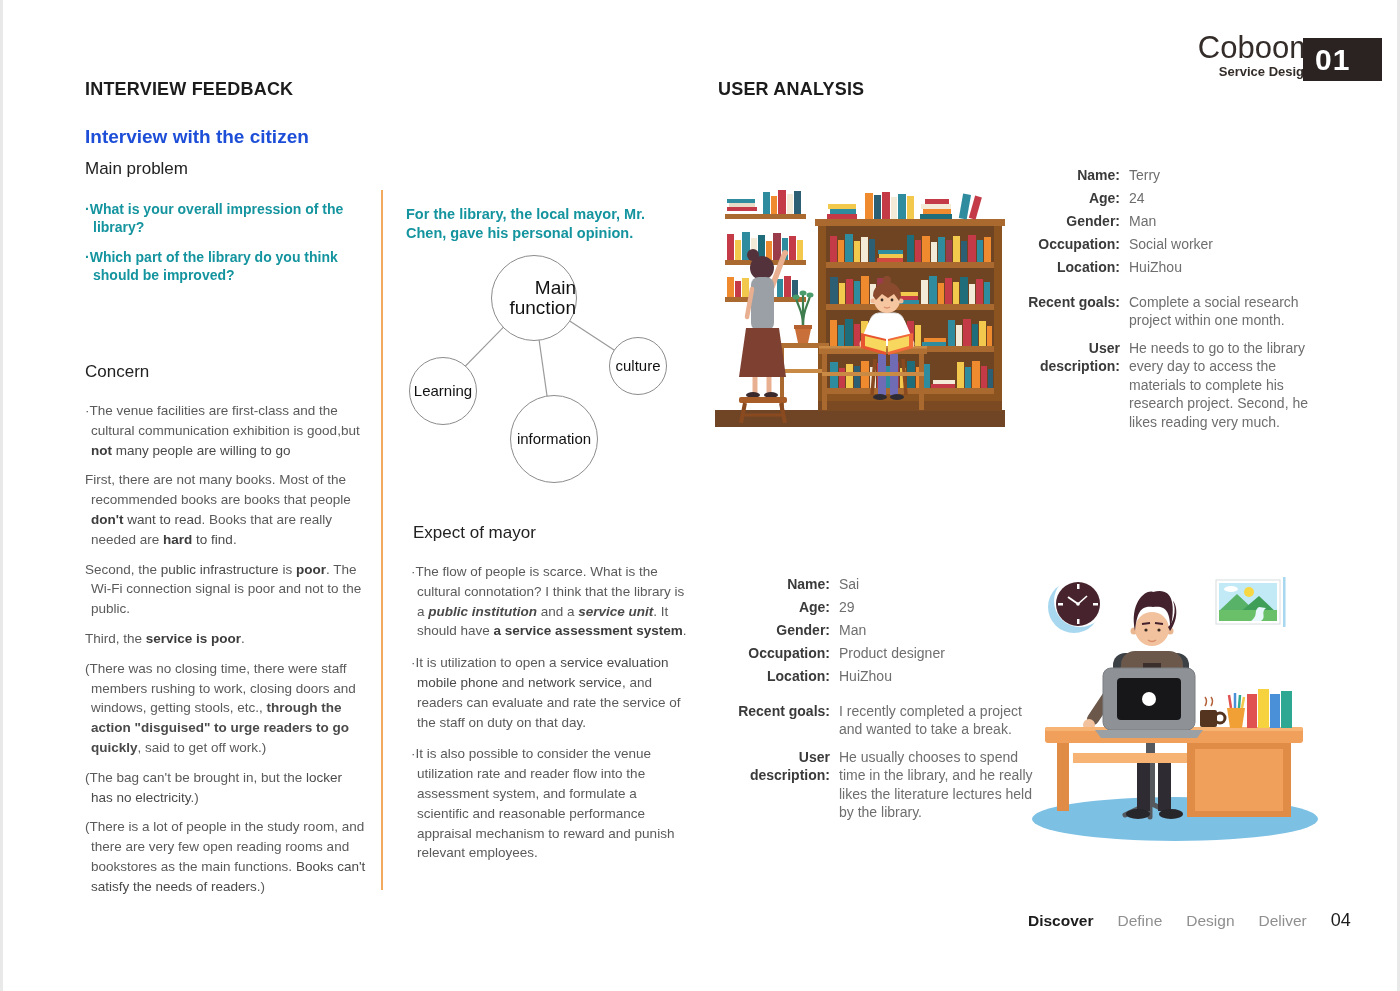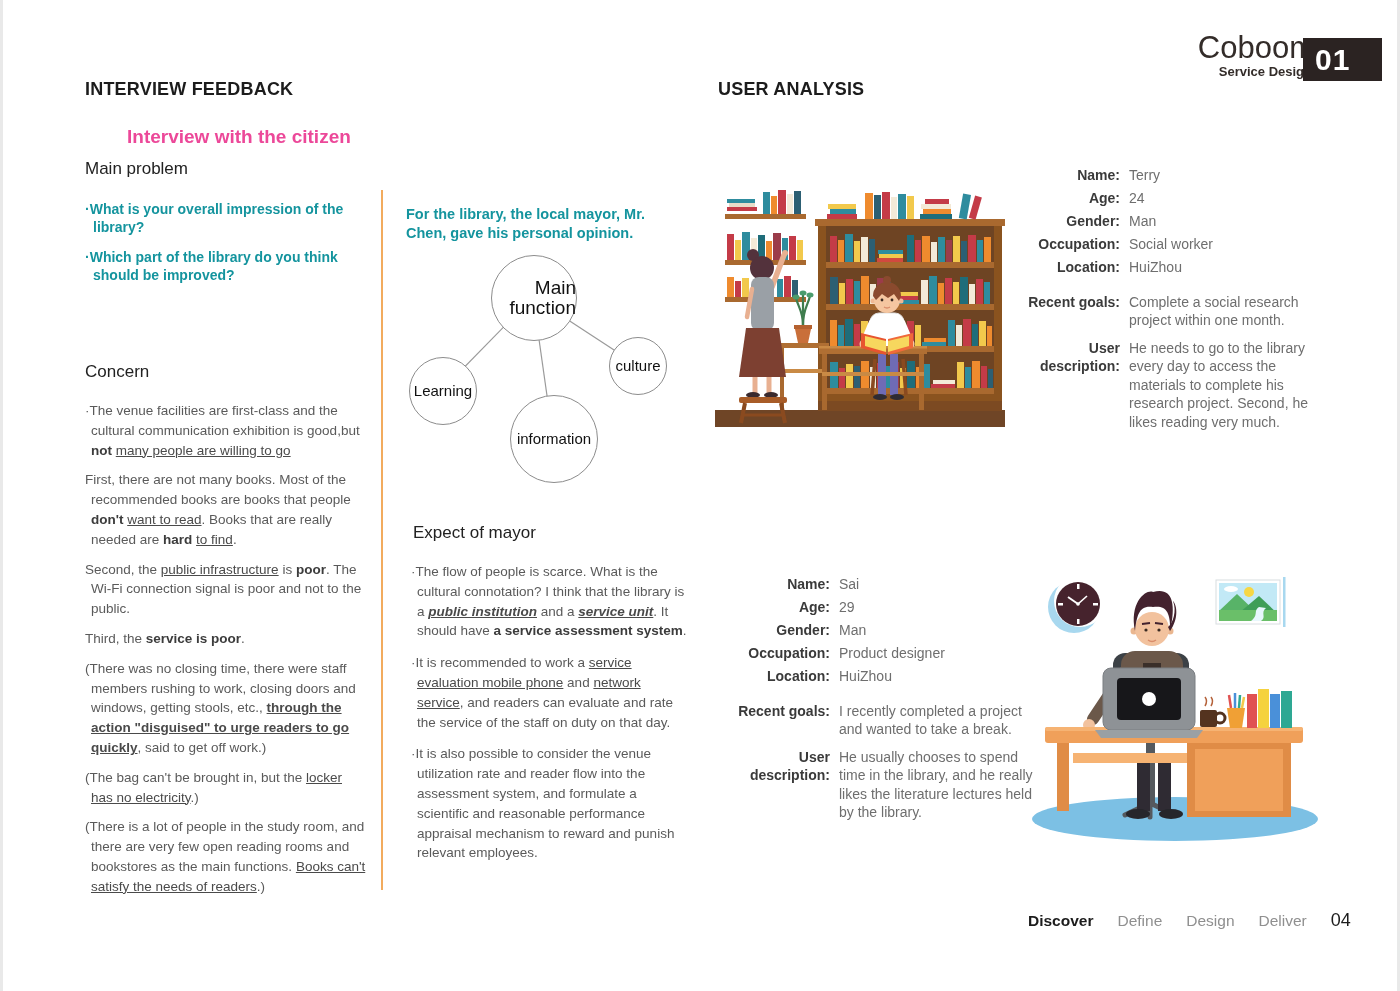--- a/index.html
+++ b/index.html
@@ -4,21 +4,21 @@
 <style>
   html,body{margin:0;padding:0;background:#e9e9e9;}
   .page{
     position:relative;width:1394px;height:991px;background:#ffffff;
     font-family:"Liberation Sans",sans-serif;overflow:hidden;margin:0 auto;
   }
   .abs{position:absolute;}
 
   
   .h-main{font-size:18px;font-weight:700;color:#1c1c1c;letter-spacing:0.2px;}
-  .h-sub{font-size:19px;font-weight:700;color:#ec4899;margin-left:42px;}
+  .h-sub{font-size:19px;font-weight:700;color:#1d4ed8;}
   .h-sec{font-size:17px;font-weight:400;color:#222222;}
 
   
   .brand-name{font-size:31px;font-weight:400;color:#332c29;text-align:right;}
   .brand-sub{font-size:13px;font-weight:700;color:#332c29;text-align:right;}
   .brand-badge{
     background:#2b2322;color:#ffffff;font-size:30px;font-weight:700;
     width:79px;height:43px;line-height:43px;padding-left:12px;box-sizing:border-box;
     letter-spacing:1px;
   }
@@ -29,21 +29,21 @@
     color:#14949e;font-weight:700;font-size:14px;line-height:17.5px;
     margin-bottom:13px;padding-left:8px;text-indent:-8px;
   }
   .q-item::before{content:"\00B7 ";}
   .body-col{width:281px;}
   .body-col p{
     margin:0 0 10px 0;font-size:13.5px;line-height:19.8px;color:#5a5a5a;
     padding-left:6px;text-indent:-6px;
   }
   .s-b{font-weight:700;color:#3c3c3c;}
-  .s-u{text-decoration:underline;color:#4a4a4a;margin-top:16px;}
+  .s-u{color:#4a4a4a;margin-top:16px;}
   .s-i{font-style:italic;}
 
   .divider{width:2px;background:#f2ab5e;}
 
   
   .intro-teal{color:#14949e;font-weight:700;font-size:14.5px;line-height:19px;width:276px;}
   .mindmap{width:290px;height:250px;}
   .mm-node{
     position:absolute;border:1.2px solid #8c8c8c;border-radius:50%;
     display:flex;align-items:center;justify-content:center;text-align:right;
@@ -114,21 +114,21 @@
     <div class="mm-node mm-main">Main function</div>
     <div class="mm-node mm-learning">Learning</div>
     <div class="mm-node mm-info">information</div>
     <div class="mm-node mm-culture">culture</div>
   </div>
 
   <div class="abs h-sec" style="left:410px;top:523px;">Expect of mayor</div>
 
   <div class="abs body-col" style="left:408px;top:562px;width:276px;">
     <p style="margin-bottom:12px;"><span>·The flow of people is scarce. What is the cultural connotation? I think that the library is a </span><span class="s-b s-i s-u">public institution</span><span> and a </span><span class="s-b s-i s-u">service unit</span><span>. It should have </span><span class="s-b">a service assessment system</span><span>.</span></p>
-    <p style="margin-bottom:12px;"><span>·It is recommended to work a </span><span class="s-u">service evaluation mobile phone</span><span> and </span><span class="s-u">network service</span><span>, and readers can evaluate and rate the service of the staff on duty on that day.</span></p>
+    <p style="margin-bottom:12px;"><span>·It is utilization to open a </span><span class="s-u">service evaluation mobile phone</span><span> and </span><span class="s-u">network service</span><span>, and readers can evaluate and rate the service of the staff on duty on that day.</span></p>
     <p><span>·It is also possible to consider the venue utilization rate and reader flow into the assessment system, and formulate a scientific and reasonable performance appraisal mechanism to reward and punish relevant employees.</span></p>
   </div>
 
   <div class="abs h-main" style="left:715px;top:79px;">USER ANALYSIS</div>
 
   <svg class="abs" style="left:712px;top:183px;" width="290" height="250" viewBox="0 0 290 250">
 
     <rect x="0" y="227" width="290" height="17" fill="#6f4526"></rect>
 
     <g>

